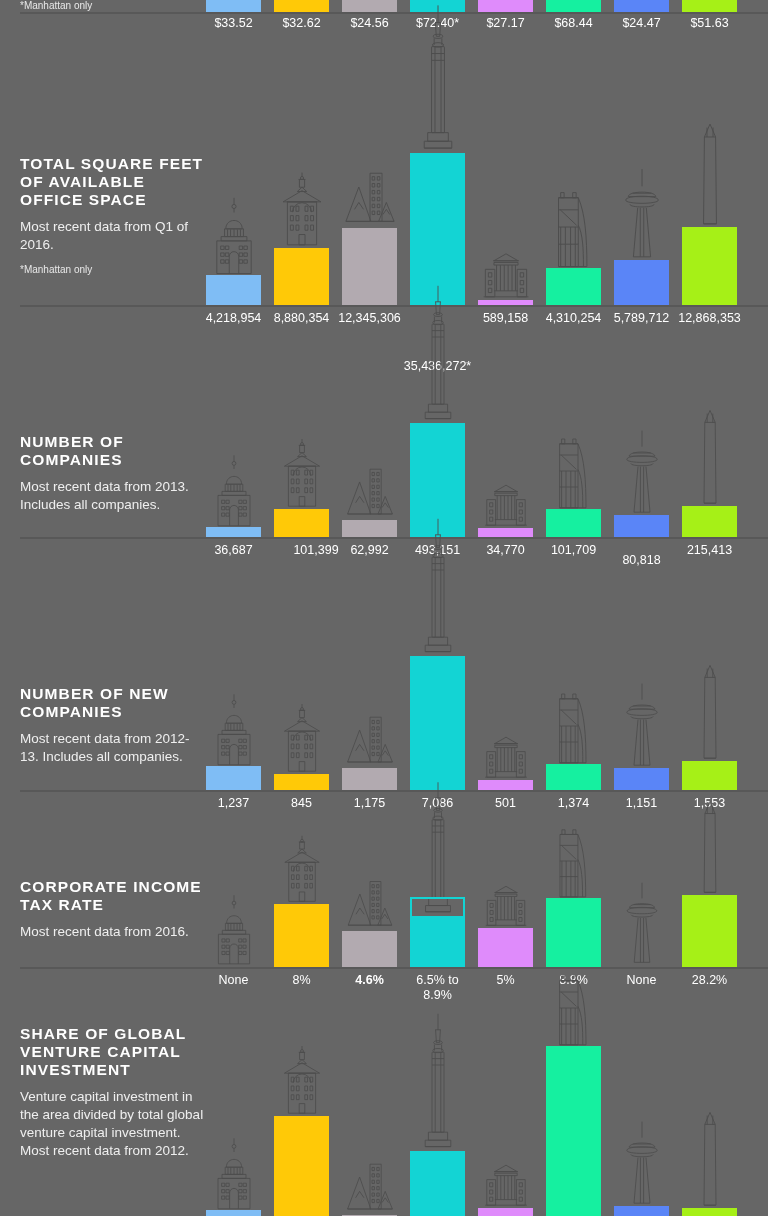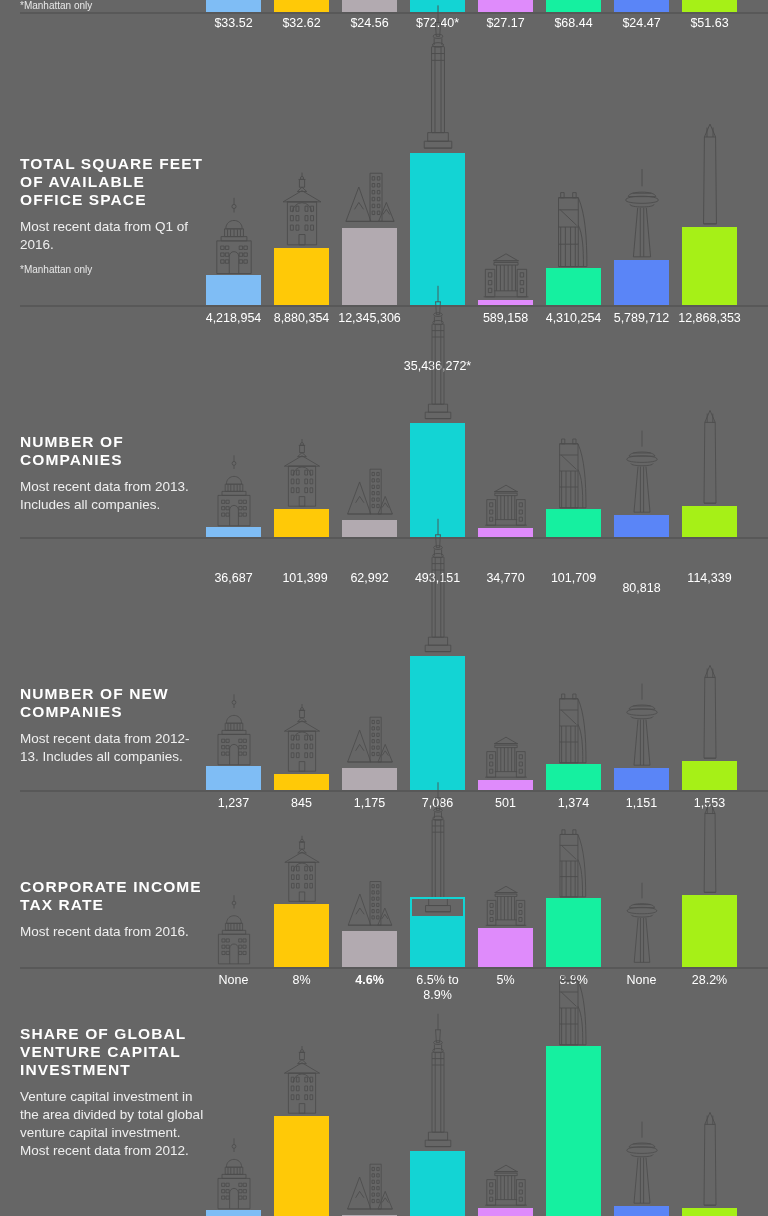--- a/index.html
+++ b/index.html
@@ -437,29 +437,29 @@
                 <path d="M20 2 L13.5 17 L26.5 17 Z"></path>
                 <path d="M13.5 17 L12.5 118 h15 L26.5 17"></path>
                 <path d="M16.5 6 L16.5 17 M23.5 6 L23.5 17"></path>
                 <path d="M12.5 118 h15"></path>
               </svg>
             </div>
             <div class="bar" style="height: 31px; background: rgb(166, 240, 23);"></div>
           </div>
         </div>
       <div class="baseline" style="top:182px;"></div>
-      <div style="position:absolute;top:188px;left:0;width:748px;height:20px;margin-top:28px;">
+      <div style="position:absolute;top:188px;left:0;width:748px;height:20px;">
           <div class="vlabel" style="left: 213.5px; top: 0px;">36,687</div>
-          <div class="vlabel" style="left: 285px; top: 0px;">101,399</div>
+          <div class="vlabel" style="left: 296px; top: 0px;">101,399</div>
           <div class="vlabel" style="left: 349.5px; top: 0px;">62,992</div>
           <div class="vlabel" style="left: 417.5px; top: 0px;">493,151</div>
           <div class="vlabel" style="left: 485.5px; top: 0px;">34,770</div>
           <div class="vlabel" style="left: 553.5px; top: 0px;">101,709</div>
           <div class="vlabel" style="left: 621.5px; top: 10px;">80,818</div>
-          <div class="vlabel" style="left: 689.5px; top: 0px;">114,339</div>
+          <div class="vlabel" style="left: 689.5px; top: 0px;">215,413</div>
         </div>
     </div>
   </div>
 
   <div class="section" style="top:580px;height:240px;">
     <div class="sec-left" style="top:105px;">
       <h2 class="sec-title">NUMBER OF NEW COMPANIES</h2>
       <p class="sec-sub">Most recent data from 2012-13. Includes all companies.</p>
     </div>
     <div class="chart" style="top:0;height:240px;">

